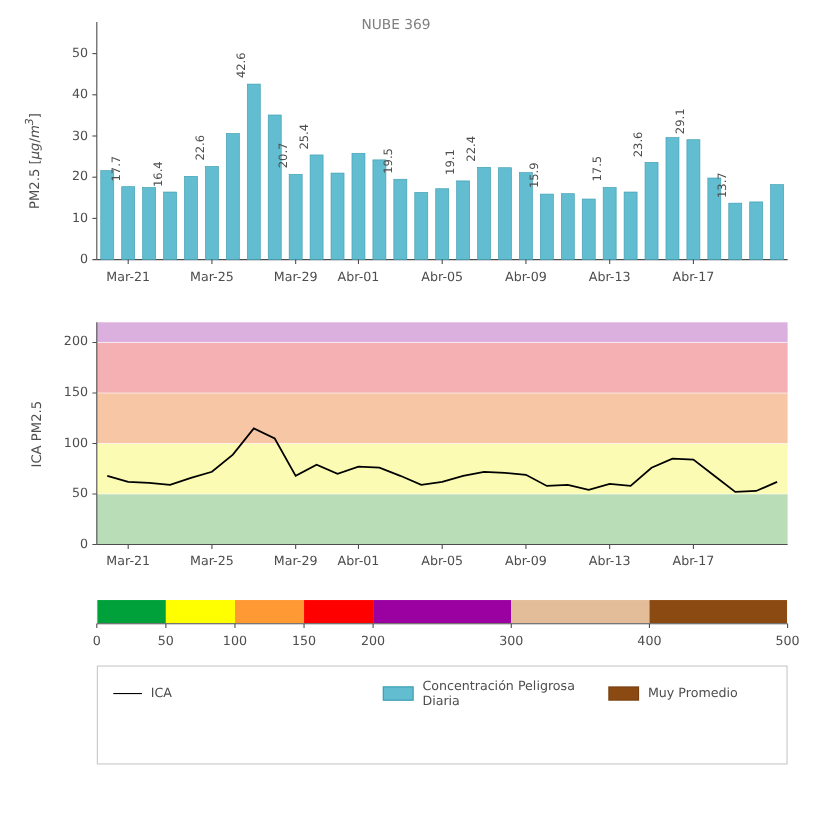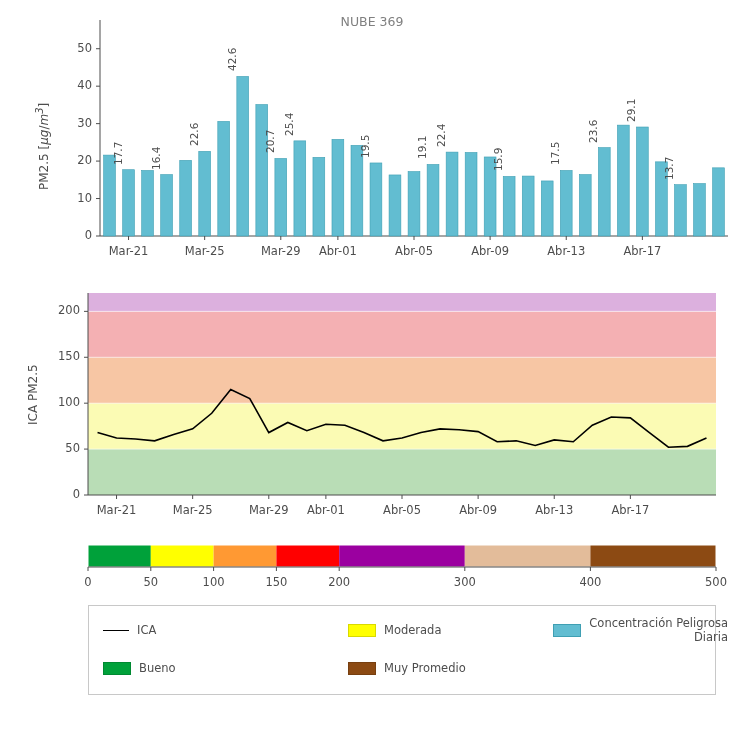--- a/index.html
+++ b/index.html
@@ -11,21 +11,21 @@
     width: 750px;
     height: 750px;
     font-family: "DejaVu Sans", sans-serif;
     color: #4d4d4d;
     position: relative;
     overflow: hidden;
   }
   .page { position: relative; width: 750px; height: 750px; }
 
   
-  #chart1 { position: absolute; left: 0; top: 0; width: 720px; height: 275px; margin-left: 12px; }
+  #chart1 { position: absolute; left: 0; top: 0; width: 720px; height: 275px; }
   #chart2 { position: absolute; left: 0; top: 275px; width: 750px; height: 250px; }
   #scale  { position: absolute; left: 0; top: 525px; width: 750px; height: 80px; }
   #legend { position: absolute; left: 88px; top: 605px; width: 628px; height: 90px;
             border: 1px solid #c8c8c8; background: #ffffff; box-sizing: border-box; }
 
   .title {
     position: absolute;
     width: 100%;
     text-align: center;
     font-size: 12.5px;
@@ -78,22 +78,21 @@
   }
   .swatch.line {
     height: 0;
     border-top: 1.6px solid #000000;
     margin-top: 0;
   }
   .legend-grid {
     display: grid;
     grid-template-columns: 245px 205px 175px;
     padding: 10px 0 0 14px;
-    row-gap: 17px;
-    text-align: right;
+    row-gap: 2px;
   }
   .scale-num {
     position: absolute;
     font-size: 11.5px;
     color: #4d4d4d;
     text-align: center;
     white-space: nowrap;
   }
 </style>
 </head>
@@ -210,30 +209,22 @@
       </svg>
   <div class="scale-num" style="left: 63px; width: 50px; top: 50px;">0</div><div class="scale-num" style="left: 125.8px; width: 50px; top: 50px;">50</div><div class="scale-num" style="left: 188.6px; width: 50px; top: 50px;">100</div><div class="scale-num" style="left: 251.4px; width: 50px; top: 50px;">150</div><div class="scale-num" style="left: 314.2px; width: 50px; top: 50px;">200</div><div class="scale-num" style="left: 439.8px; width: 50px; top: 50px;">300</div><div class="scale-num" style="left: 565.4px; width: 50px; top: 50px;">400</div><div class="scale-num" style="left: 691px; width: 50px; top: 50px;">500</div></div>
 
   <div id="legend">
     <div class="legend-grid" id="legend-grid">
         <div class="legend-item">
           <span class="swatch line" style="border-top-color: rgb(0, 0, 0);"></span>
           <span>ICA</span>
         </div>
         <div class="legend-item">
-          <span class="swatch" style="background: rgb(255, 255, 0); border: 1px solid rgba(0, 0, 0, 0.15);"></span>
-          <span>Moderada</span>
-        </div>
-        <div class="legend-item">
           <span class="swatch" style="background: rgb(98, 189, 209); border: 1px solid rgb(63, 159, 179);"></span>
           <span>Concentración Peligrosa Diaria</span>
-        </div>
-        <div class="legend-item">
-          <span class="swatch" style="background: rgb(0, 161, 58); border: 1px solid rgba(0, 0, 0, 0.15);"></span>
-          <span>Bueno</span>
         </div>
         <div class="legend-item">
           <span class="swatch" style="background: rgb(140, 74, 19); border: 1px solid rgba(0, 0, 0, 0.15);"></span>
           <span>Muy Promedio</span>
         </div>
       </div>
   </div>
 
 </div>
 

